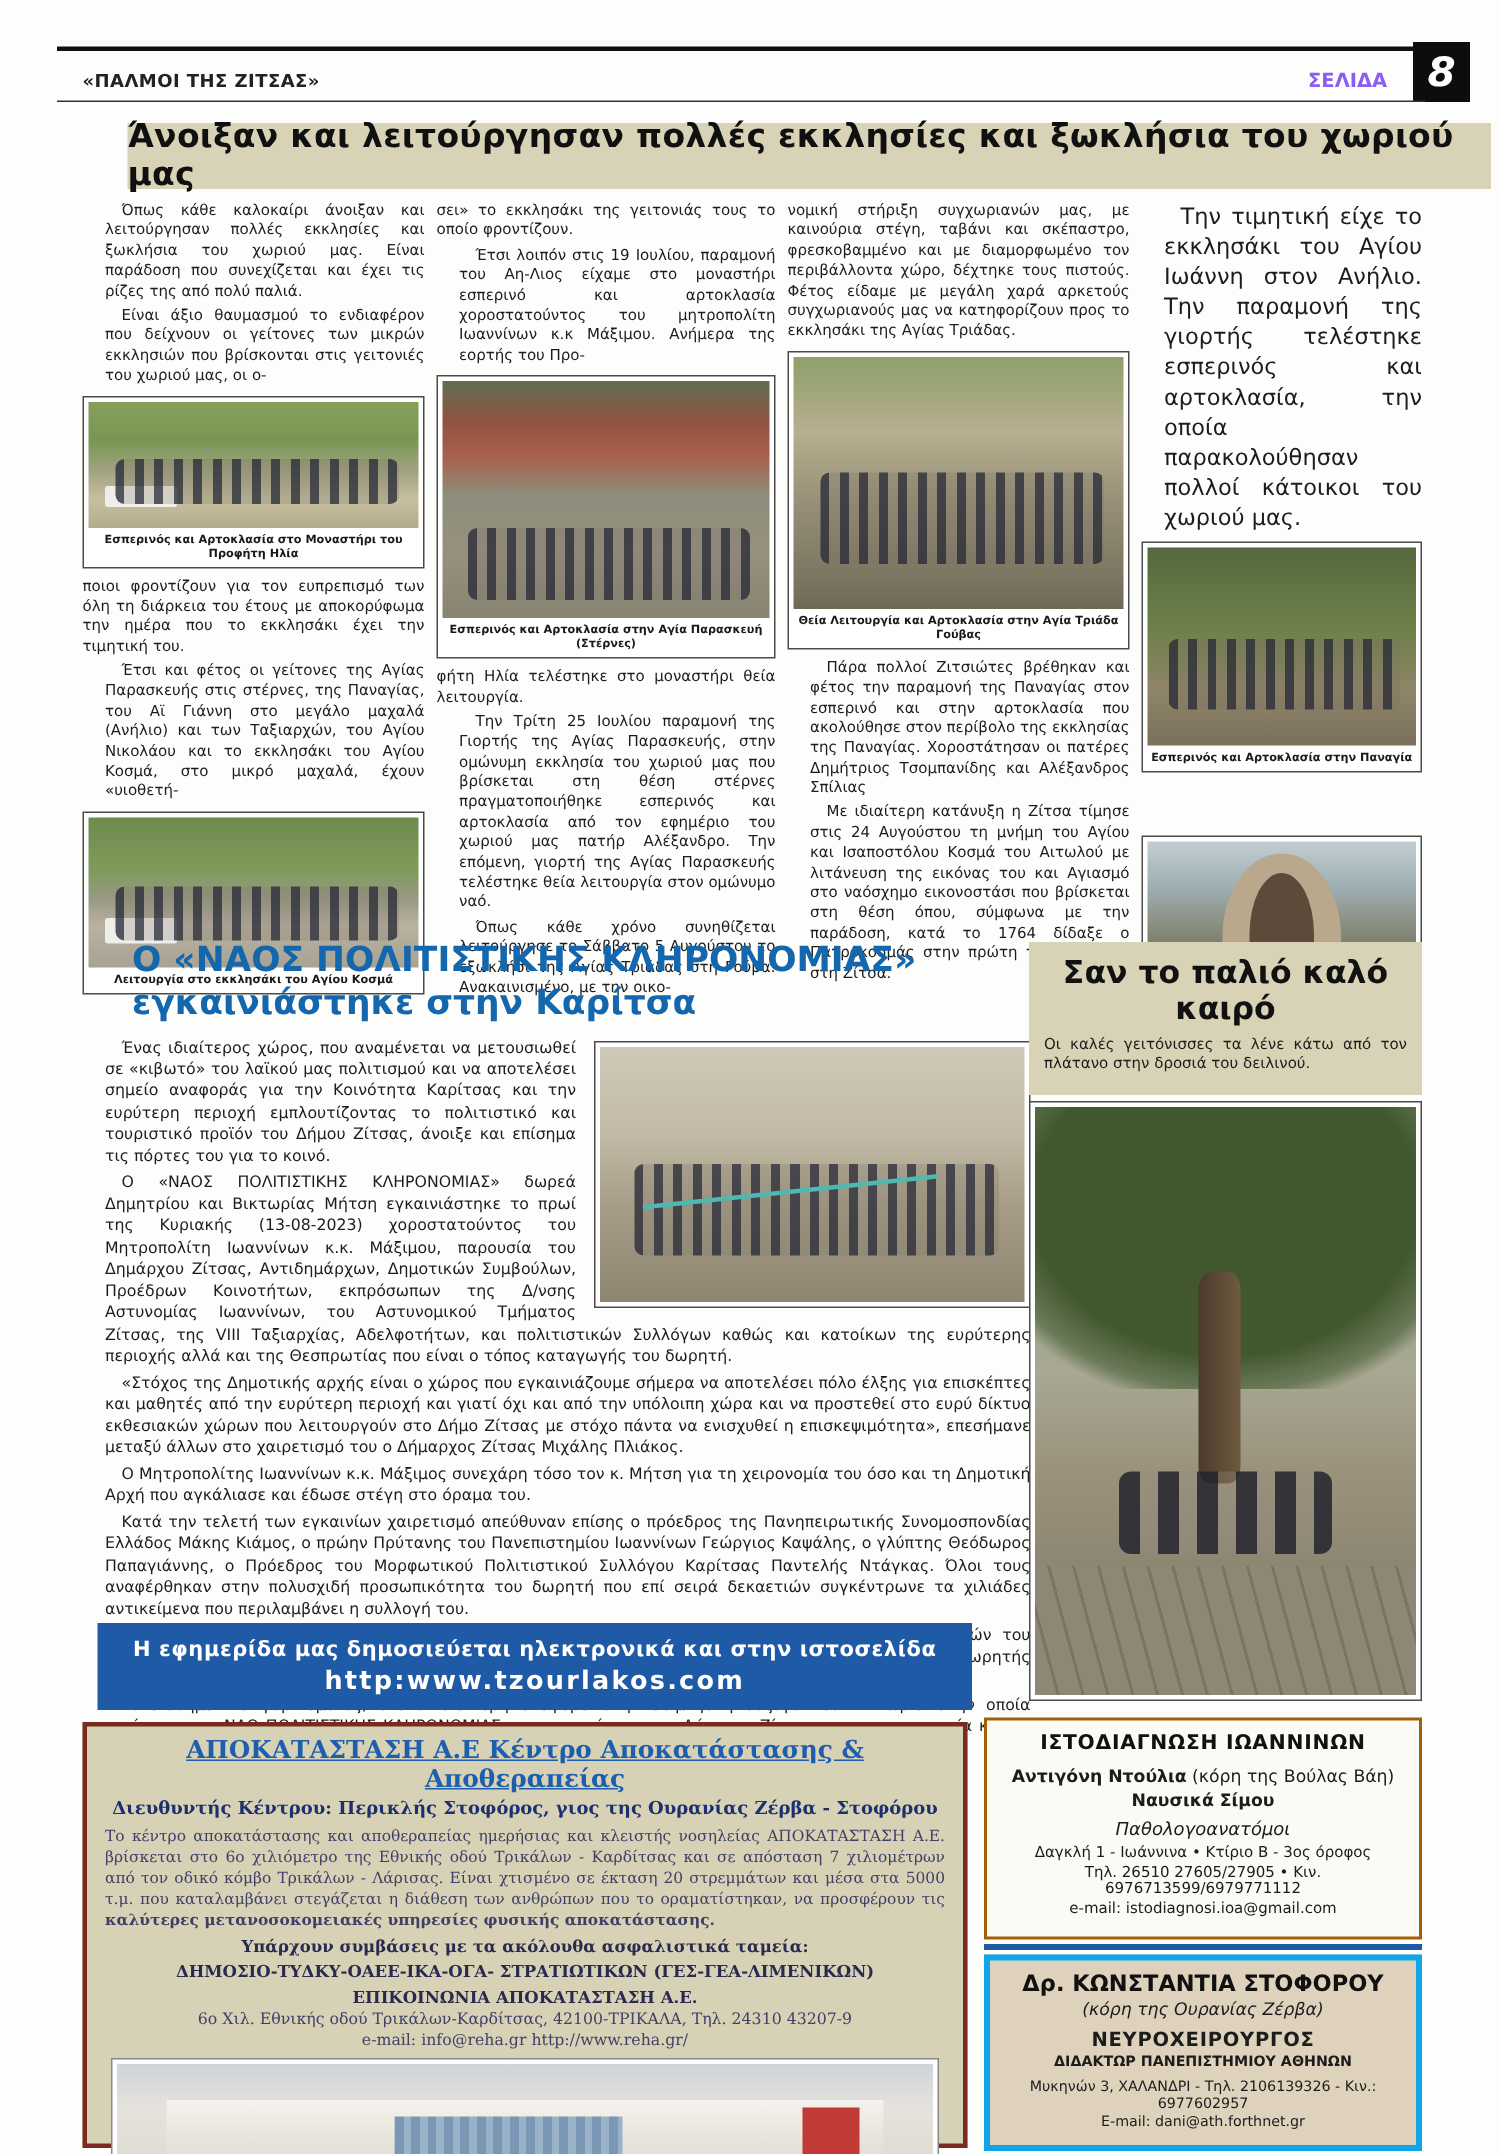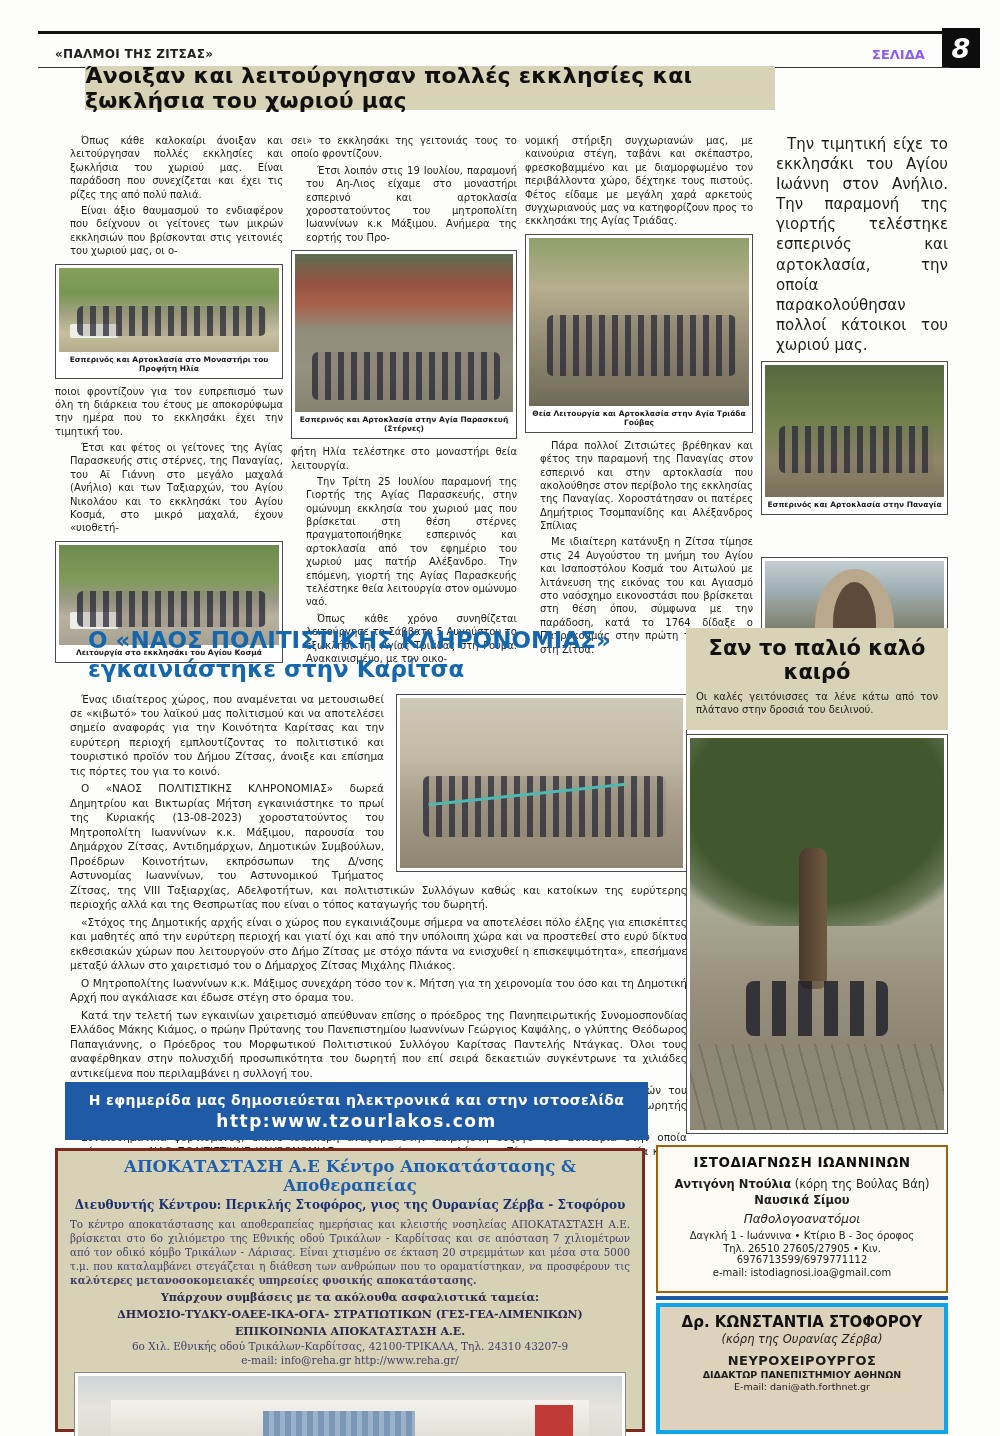--- a/index.html
+++ b/index.html
@@ -7,21 +7,21 @@
         font-family:"DejaVu Sans","Liberation Sans",sans-serif;color:#1c1c1c;overflow:hidden;}
   
   .rule-top{position:absolute;left:38px;top:31px;width:912px;height:3px;background:#111;}
   .masthead{position:absolute;left:55px;top:47px;font-size:12px;font-weight:bold;color:#222;letter-spacing:.3px;}
   .selida{position:absolute;left:872px;top:47px;font-size:13px;font-weight:bold;color:#8b5cf6;}
   .pagenum-box{position:absolute;left:942px;top:28px;width:38px;height:40px;background:#0d0d0d;
         display:flex;align-items:center;justify-content:center;}
   .pagenum{color:#fff;font-size:27px;font-weight:bold;font-style:italic;}
   .rule-thin{position:absolute;left:38px;top:67px;width:912px;height:1px;background:#333;}
   
-  .band{position:absolute;left:85px;top:66px;width:690px;height:44px;background:#d8d3b6;
+  .band{position:absolute;left:85px;top:82px;width:909px;height:44px;background:#d8d3b6;
         display:flex;align-items:center;justify-content:flex-end;}
   .band-text{font-size:22px;font-weight:bold;color:#101010;letter-spacing:.2px;}
   
   .col{position:absolute;top:134px;text-align:justify;}
   .c1{left:55px;width:228px;}
   .c2{left:291px;width:226px;}
   .c3{left:525px;width:228px;}
   .c4{left:761px;width:187px;}
   .bt{font-size:10px;line-height:1.34;margin:0 0 3px;}
   .c4 .bt{font-size:15px;}
@@ -76,21 +76,21 @@
         background:repeating-linear-gradient(90deg,rgba(35,35,45,.85) 0 14px,rgba(150,140,130,.3) 14px 26px);border-radius:8px;}
   
   .banner{position:absolute;left:65px;top:1082px;width:583px;height:58px;background:#1f5aa6;color:#fff;
         display:flex;flex-direction:column;align-items:center;justify-content:center;gap:3px;}
   .banner-l1{font-size:14px;font-weight:bold;letter-spacing:.4px;text-align:center;}
   .banner-url{font-size:17px;font-weight:bold;letter-spacing:1.5px;}
   
   .ad-apok{position:absolute;left:55px;top:1148px;width:590px;height:284px;background:#d7d1b5;
         border:3px solid #7a2b20;box-sizing:border-box;padding:6px 12px;
         font-family:"DejaVu Serif","Liberation Serif",serif;}
-  .apok-title{font-size:16.5px;font-weight:bold;color:#1d5fae;text-align:center;}
+  .apok-title{font-size:16.5px;font-weight:bold;color:#1d5fae;text-align:center;text-decoration:underline;}
   .apok-sub{font-size:12px;font-weight:bold;color:#1c2f6e;text-align:center;margin-top:3px;}
   .apok-body{font-size:10.3px;color:#3f3f68;text-align:justify;line-height:1.35;margin-top:6px;}
   .apok-body .bb{font-weight:bold;}
   .apok-line{font-size:11px;font-weight:bold;color:#2a2a50;text-align:center;margin-top:4px;}
   .apok-sm{font-size:10.5px;color:#3f3f68;text-align:center;margin-top:2px;}
   .ad-apok .photo-box{margin:6px 4px 0;border-color:#888;}
   
   .ad-isto{position:absolute;left:656px;top:1145px;width:292px;height:148px;background:#fbfaf4;
         border:2px solid #a16207;box-sizing:border-box;text-align:center;padding-top:7px;}
   .isto-title{font-size:13.5px;font-weight:bold;color:#111;letter-spacing:.5px;}
@@ -263,16 +263,17 @@
     <div class="isto-smaller">e-mail: istodiagnosi.ioa@gmail.com</div>
   </div>
 
   <div class="blue-rule"></div>
 
   <div class="ad-stof">
     <div class="stof-name">Δρ. ΚΩΝΣΤΑΝΤΙΑ ΣΤΟΦΟΡΟΥ</div>
     <div class="stof-paren">(κόρη της Ουρανίας Ζέρβα)</div>
     <div class="stof-t1">ΝΕΥΡΟΧΕΙΡΟΥΡΓΟΣ</div>
     <div class="stof-t2">ΔΙΔΑΚΤΩΡ ΠΑΝΕΠΙΣΤΗΜΙΟΥ ΑΘΗΝΩΝ</div>
+    <div class="stof-small">Μυκηνών 3,  ΧΑΛΑΝΔΡΙ  - Τηλ. 2106139326 - Κιν.: 6977602957</div>
     <div class="stof-smaller">E-mail: dani@ath.forthnet.gr</div>
   </div>
 
 </div>
 
 </body></html>

